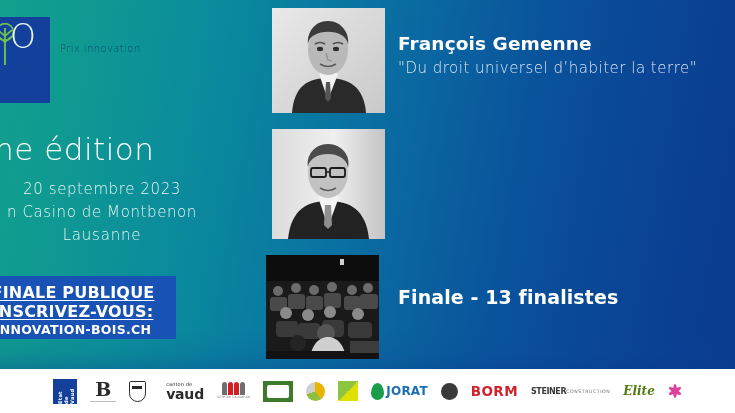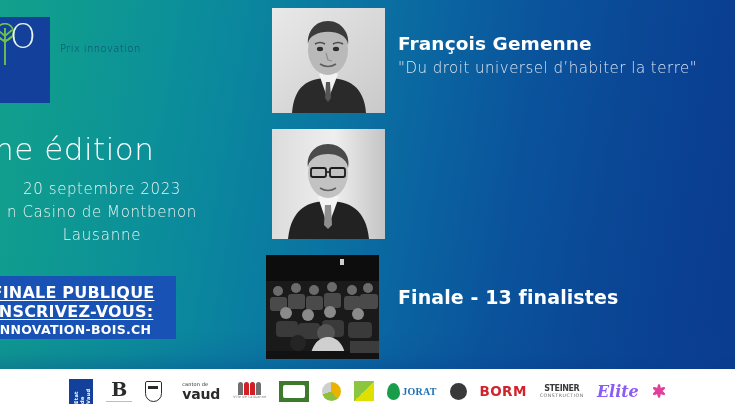--- a/index.html
+++ b/index.html
@@ -137,27 +137,27 @@
   .fig{width:5px;height:13px;background:#d21f26;border-radius:3px 3px 0 0;}
   .fig.grey{background:#6f6f6f;}
   .lg-green{width:30px;height:21px;background:#3d7a2b;display:flex;align-items:center;justify-content:center;}
   .lg-green .inner{width:22px;height:13px;background:#ffffff;border-radius:2px;}
   .lg-circle{width:19px;height:19px;border-radius:50%;background:
       conic-gradient(#e8b400 0 40%, #8fbf3f 40% 70%, #cfcfcf 70% 100%);}
   .lg-sq{width:20px;height:20px;background:
       linear-gradient(135deg,#8cc63f 0 50%,#e0e000 50% 100%);}
   .lg-drop{width:13px;height:17px;background:#1a9d4b;border-radius:50% 50% 50% 50%/60% 60% 40% 40%;}
   .lg-jorat{display:flex;align-items:center;gap:2px;}
-  .lg-jorat .nm{font-size:10px;font-weight:700;color:#1a6fb5;line-height:7px;letter-spacing:.2px;font-family:Liberation Serif, serif;}
+  .lg-jorat .nm{font-size:12px;font-weight:700;color:#1a6fb5;line-height:7px;letter-spacing:.2px;}
   .lg-darkcircle{width:17px;height:17px;border-radius:50%;background:#3a3a3a;}
   .lg-borm{font-weight:800;font-size:13.5px;color:#d0232b;letter-spacing:.4px;text-align:right;}
-  .lg-steiner{display:flex;flex-direction:column;align-items:center;}
+  .lg-steiner{display:flex;flex-direction:row;align-items:center;}
   .lg-steiner .s1{font-weight:800;font-size:8px;color:#3a3a3a;letter-spacing:-.4px;}
   .lg-steiner .s2{font-size:4.6px;color:#6a6a6a;letter-spacing:.6px;}
-  .lg-elite{font-family:"DejaVu Serif","Liberation Serif",serif;font-style:italic;font-weight:700;font-size:16px;color:#8b5cf6;}
+  .lg-elite{font-family:"DejaVu Serif","Liberation Serif",serif;font-style:italic;font-weight:700;font-size:12px;color:#4d7c0f;}
   .lg-lenzing{display:flex;flex-direction:column;align-items:center;}
   .lg-lenzing .bar{width:34px;height:1.6px;background:#1a7f37;}
   .lg-lenzing .nm{font-weight:800;font-size:10px;color:#1b1b1b;letter-spacing:-.1px;}
   .lg-flower{display:flex;align-items:center;gap:3px;}
   .flower{width:14px;height:14px;position:relative;}
   .flower i{position:absolute;left:5px;top:0;width:4px;height:14px;background:#e0409b;border-radius:50%;}
   .flower i:nth-child(2){transform:rotate(60deg);}
   .flower i:nth-child(3){transform:rotate(120deg);}
 </style>
 </head>

